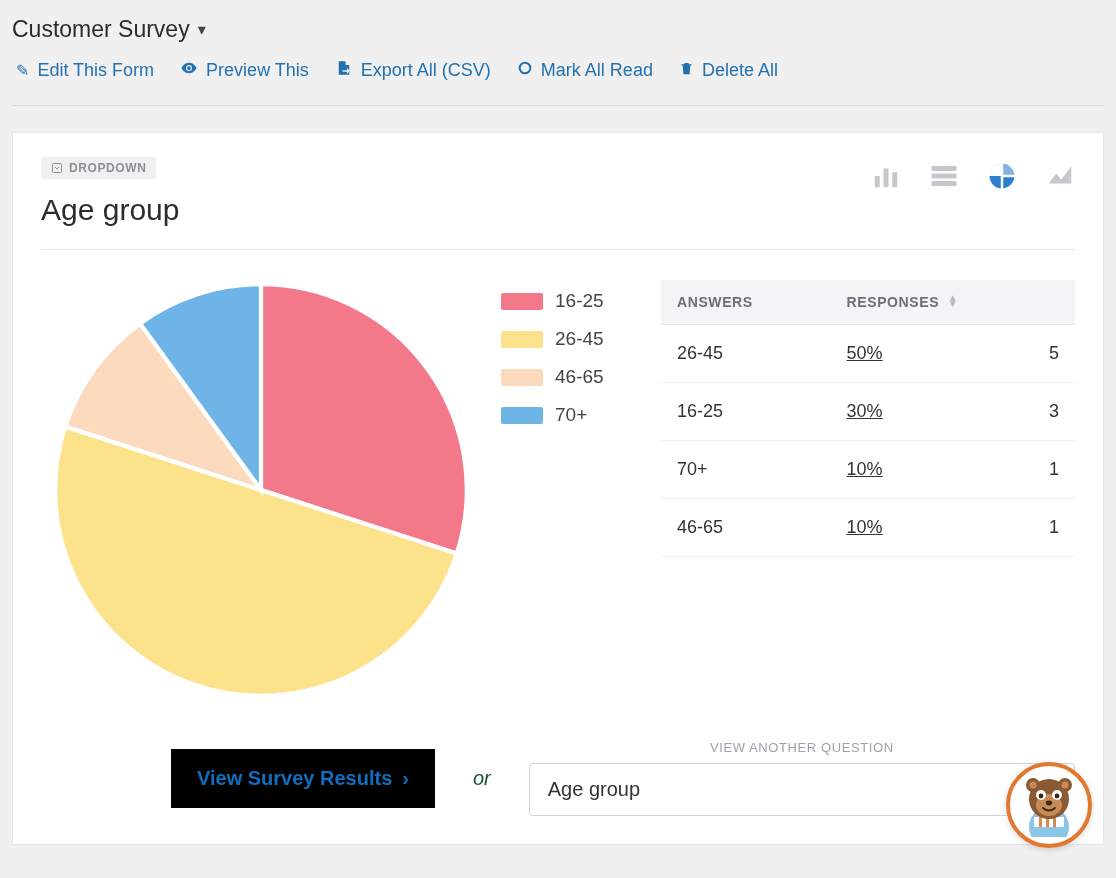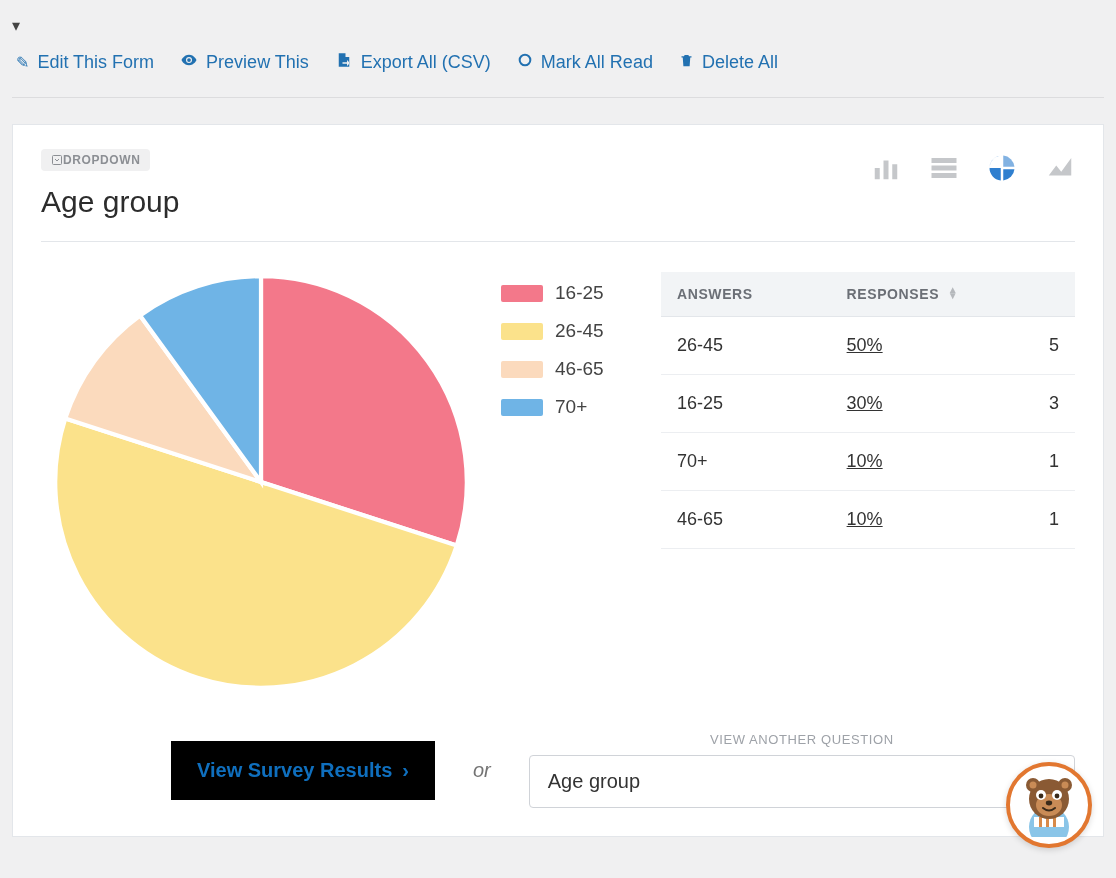--- a/index.html
+++ b/index.html
@@ -32,21 +32,21 @@
   .action-link .icon { font-size: 16px; }
   .divider { height: 1px; background: #dcdcde; margin: 0 12px; }
 
   .card {
     margin: 26px 12px 0 12px;
     background: #fff;
     border: 1px solid #e3e6ea;
     padding: 24px 28px 28px 28px;
   }
   .tag {
-    display: inline-flex; align-items: center; 
+    display: inline-flex; align-items: center; gap: 6px;
     background: #f0f0f1; color: #8c8f94;
     font-size: 12px; font-weight: 700; letter-spacing: .6px;
     padding: 4px 10px; border-radius: 4px;
     text-transform: uppercase;
   }
   .card-top { display:flex; justify-content:space-between; align-items:flex-start; }
   .question-title {
     font-size: 30px; font-weight: 500; color: #2c2c2c;
     margin-top: 14px;
   }
@@ -80,21 +80,21 @@
 
   .footer-row {
     display:flex; align-items:center; gap:38px;
     margin-top: 40px; padding-left: 130px;
   }
   .view-btn {
     background:#000000; color:#0f6fbe; font-size:20px; font-weight:700;
     padding:18px 26px; border:none; cursor:pointer;
     display:inline-flex; align-items:center; gap:10px;
   }
-  .or-text { font-size:20px; color:#737373; font-style:italic; }
+  .or-text { font-size:20px; color:#14532d; font-style:italic; }
   .another-col { flex:1; }
   .another-label {
     text-align:center; font-size:13px; font-weight:400; letter-spacing:.6px;
     color:#9ea2a8; margin-bottom:8px;
   }
   .select-box {
     border:1px solid #d0d3d8; border-radius:4px;
     padding:14px 18px; font-size:20px; color:#333;
     display:flex; justify-content:space-between; align-items:center;
     cursor:pointer; background:#fff;
@@ -109,20 +109,21 @@
     box-shadow:0 2px 6px rgba(0,0,0,.15);
     cursor:pointer;
   }
   .mascot svg { width:64px; height:64px; }
 </style>
 </head>
 <body>
 
 <div class="header">
   <div class="title-row">
+    <span>Customer Survey</span>
     <span class="title-chevron">▾</span>
   </div>
   <div class="actions-row">
     <a class="action-link">
       <span class="icon">✎</span>
       <span>Edit This Form</span>
     </a>
     <a class="action-link">
       <span class="icon">
         <svg width="18" height="18" viewBox="0 0 24 24" fill="currentColor">

